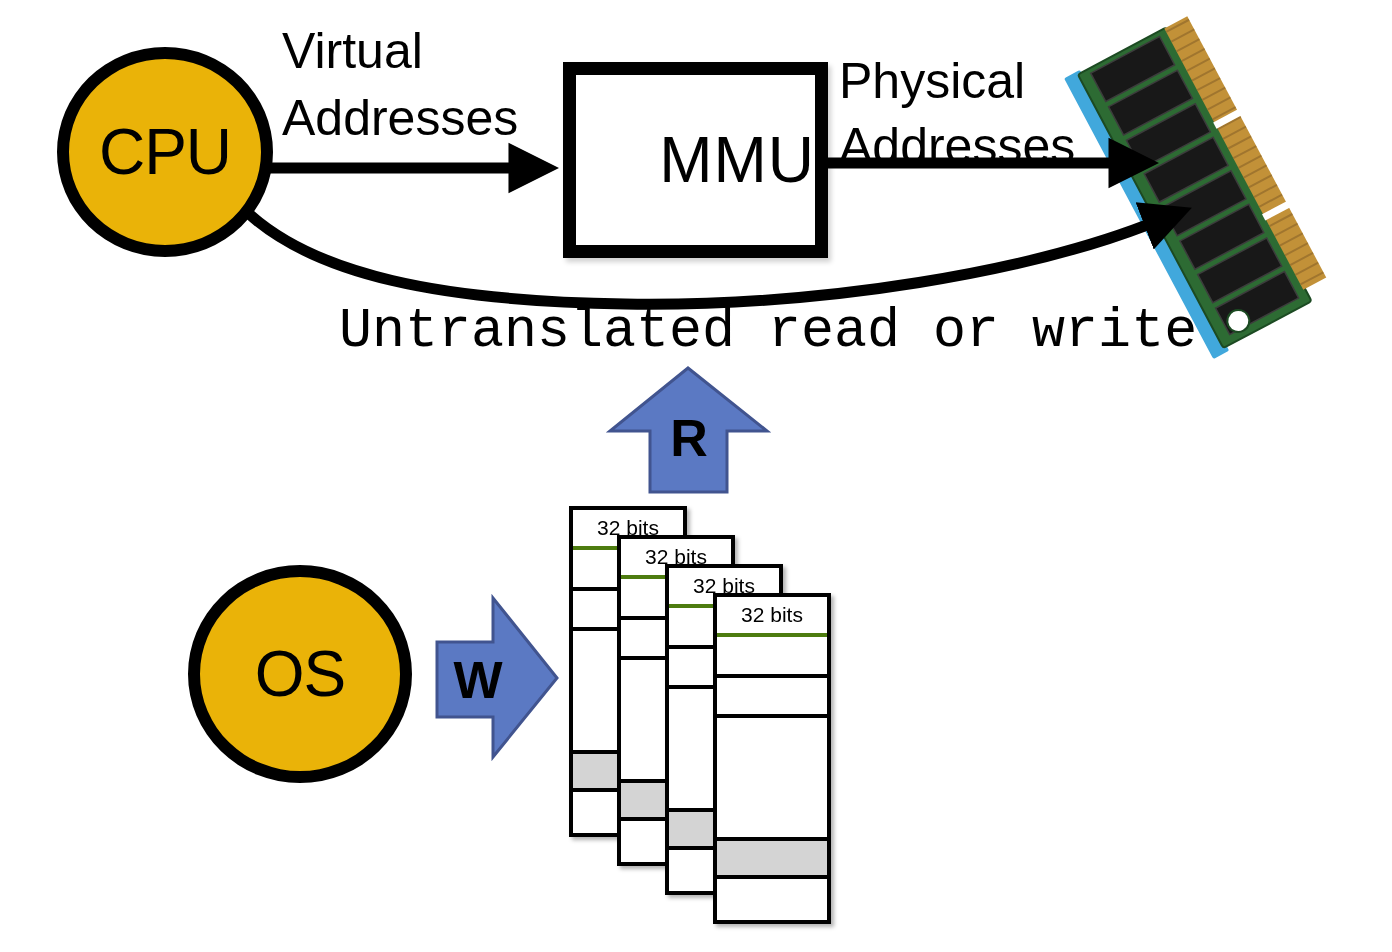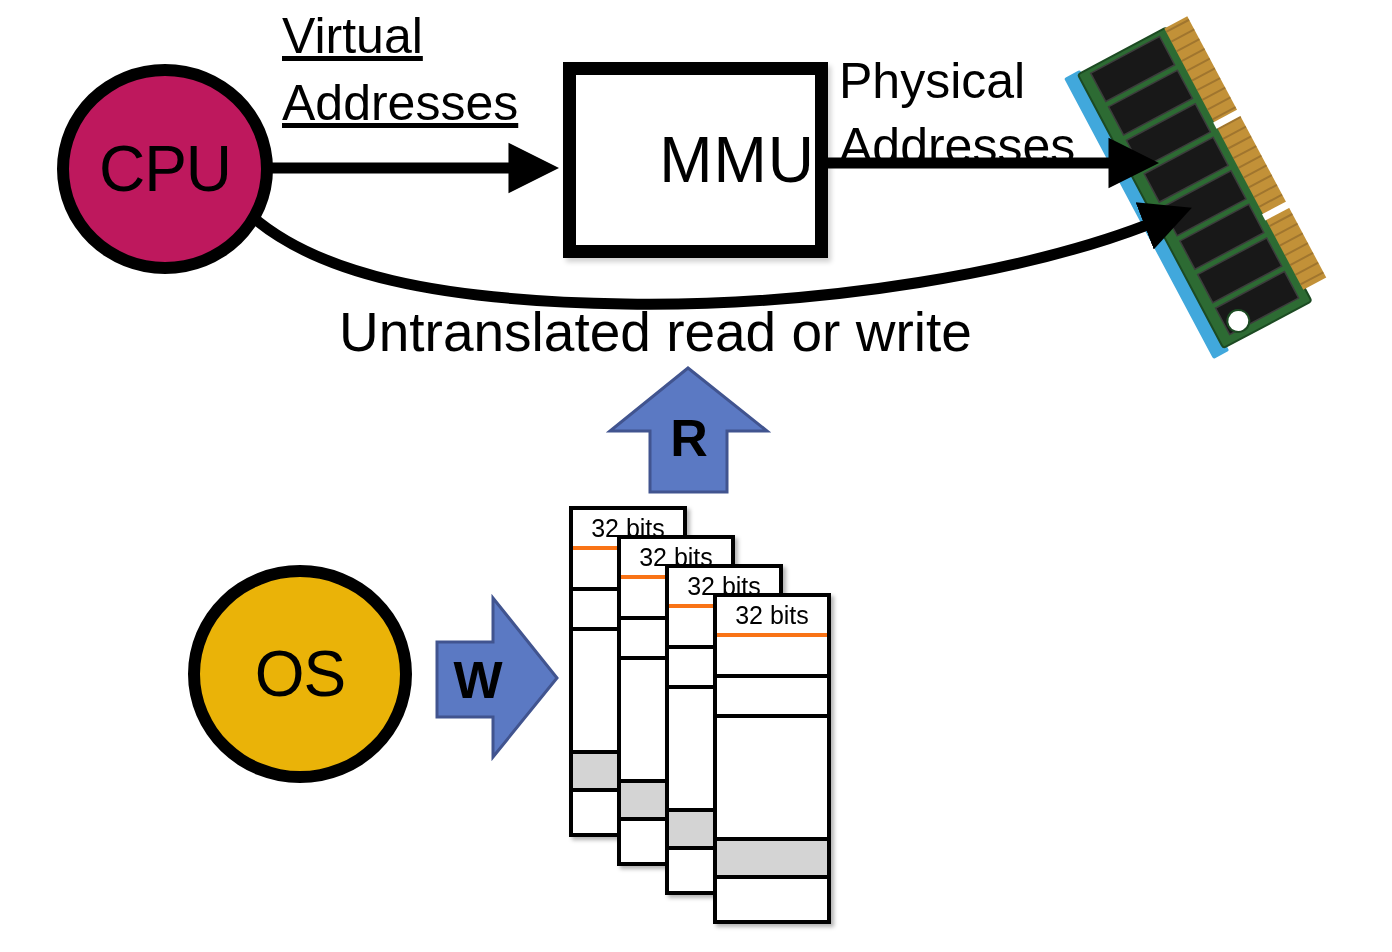--- a/index.html
+++ b/index.html
@@ -11,55 +11,55 @@
   .layer-svg { position: absolute; left: 0; top: 0; width: 1392px; height: 952px; }
 
   
   .node-circle {
     position: absolute; border-radius: 50%;
     display: flex; align-items: center; justify-content: center;
     border: 12px solid #000;
     font-size: 64px; letter-spacing: -1px;
   }
   .cpu {
-    left: 57px; top: 64px; width: 216px; height: 210px;
-    background: #be185d;
+    left: 57px; top: 47px; width: 216px; height: 210px;
+    background: #eab308;
   }
   .os {
     left: 188px; top: 565px; width: 224px; height: 218px;
     background: #eab308;
   }
   .mmu {
     position: absolute; left: 563px; top: 62px; width: 265px; height: 196px;
     background: #fff; border: 13px solid #000;
     display: flex; align-items: center; justify-content: flex-end;
     font-size: 64px; letter-spacing: 1px;
     box-shadow: 3px 4px 5px rgba(0,0,0,0.18);
   }
 
   
   .lbl { position: absolute; white-space: nowrap; }
-  .lbl-virtual   { left: 282px; top: 3px;  font-size: 50px; line-height: 67px; text-decoration: underline; }
+  .lbl-virtual   { left: 282px; top: 18px;  font-size: 50px; line-height: 67px; }
   .lbl-physical  { left: 839px; top: 29px;  font-size: 50px; line-height: 65px; margin-top: 20px; }
-  .lbl-untrans   { left: 339px; top: 300px; font-size: 55px; }
+  .lbl-untrans   { left: 339px; top: 300px; font-size: 55px; font-family: Liberation Mono, monospace; }
   .lbl-r { left: 653px; top: 408px; width: 72px; text-align: center;
            font-size: 52px; font-weight: bold; }
   .lbl-w { left: 442px; top: 650px; width: 72px; text-align: center;
            font-size: 52px; font-weight: bold; }
 
   
   .ptable {
     position: absolute; width: 118px; background: #fff;
     border: 4px solid #000;
     box-shadow: 3px 3px 4px rgba(0,0,0,0.30);
   }
   .pt-header {
-    height: 40px; border-bottom: 4px solid #f97316;
+    height: 40px; border-bottom: 4px solid #4d7c0f;
     display: flex; align-items: center; justify-content: center;
-    font-size: 25px; white-space: nowrap; overflow: hidden;
+    font-size: 21px; white-space: nowrap; overflow: hidden;
   }
   .pt-row { border-bottom: 4px solid #000; background: #fff; }
   .pt-row.r1 { height: 41px; }
   .pt-row.r2 { height: 40px; }
   .pt-row.r3 { height: 123px; }
   .pt-row.hl { height: 38px; background: #d4d4d4; }
   .pt-row.r5 { height: 41px; border-bottom: none; }
 
   .t1 { left: 569px; top: 506px; }
   .t2 { left: 617px; top: 535px; }

